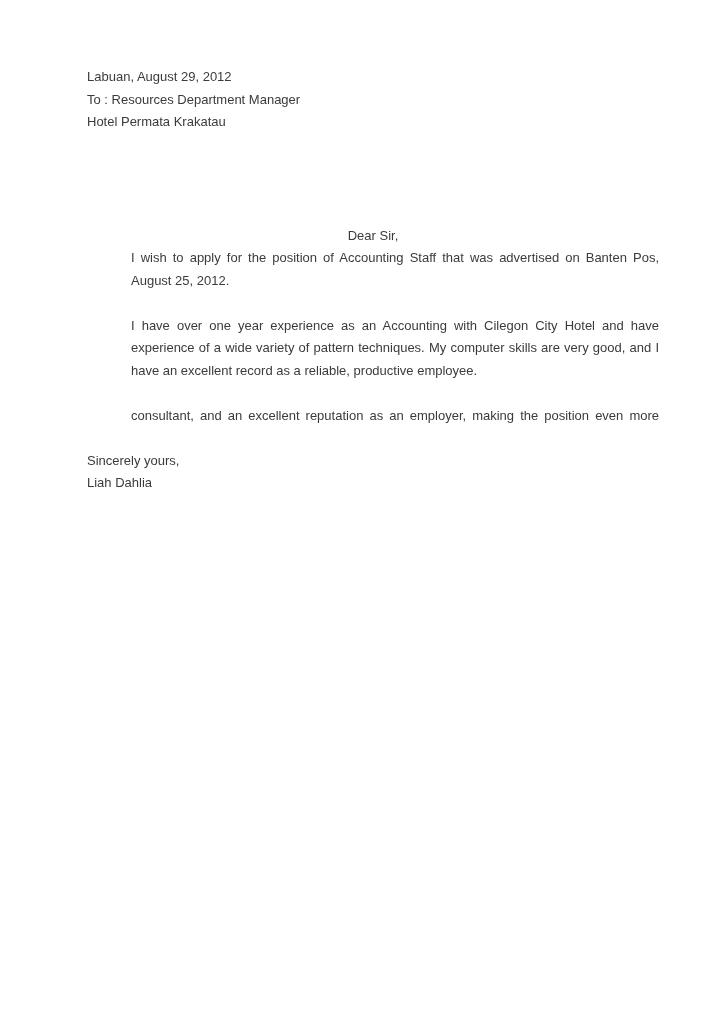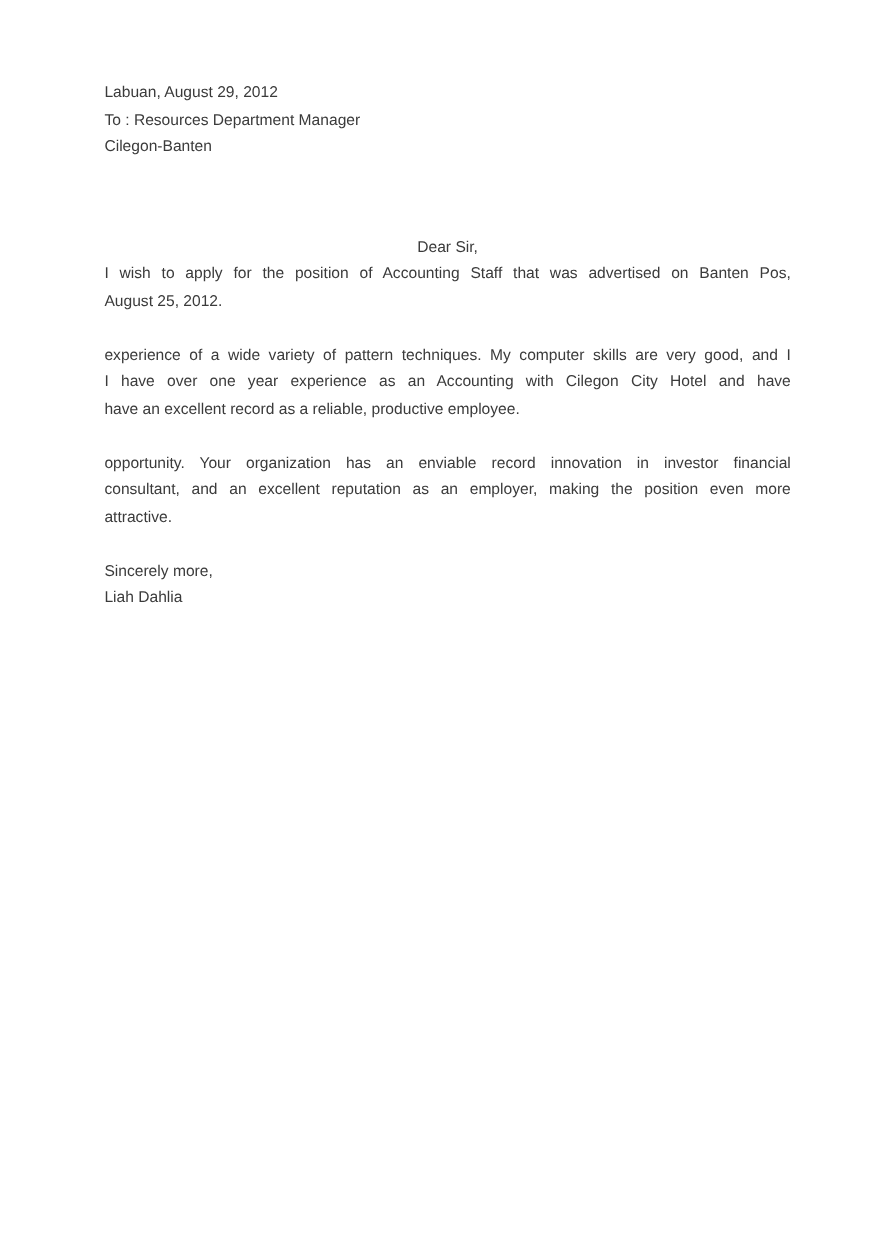--- a/index.html
+++ b/index.html
@@ -22,67 +22,66 @@
   }
   .page p {
     margin: 0;
     padding: 0;
   }
   .line {
     display: block;
     text-align: left;
   }
   .dateline     { margin-bottom: 22.5px; }
-  .recipient    { margin-bottom: 61px; }
+  .recipient    { margin-bottom: 91px; }
   .salutation   { margin-bottom: 22.5px; text-align: center; }
   .paragraph    { margin-bottom: 22.5px; }
   .paragraph.pre-closing { margin-bottom: 90px; }
   .closing      { margin-bottom: 67.5px; }
   .signature    { margin-bottom: 22.5px; }
   
   .jline {
     display: block;
     text-align: justify;
     text-align-last: justify;
+    margin-left: 44px;
   }
   .jline.jline-last {
     text-align: left;
     text-align-last: left;
   }
 </style>
 </head>
 <body>
 
 <div class="page">
 
   <p class="line dateline">Labuan, August 29, 2012</p>
 
   <div class="recipient">
     <p class="line">To : Resources Department Manager</p>
-    <p class="line">Cilegon-Banten</p>
+    <p class="line">Hotel Permata Krakatau</p>
   </div>
 
   <p class="line salutation">Dear Sir,</p>
 
   <div class="paragraph">
     <span class="jline">I wish to apply for the position of Accounting Staff that was advertised on Banten Pos,</span>
     <span class="jline jline-last">August 25, 2012.</span>
   </div>
 
   <div class="paragraph">
+    <span class="jline">I have over one year experience as an Accounting with Cilegon City Hotel and have</span>
     <span class="jline">experience of a wide variety of pattern techniques. My computer skills are very good, and I</span>
-    <span class="jline">I have over one year experience as an Accounting with Cilegon City Hotel and have</span>
     <span class="jline jline-last">have an excellent record as a reliable, productive employee.</span>
   </div>
 
   <div class="paragraph">
-    <span class="jline">opportunity. Your organization has an enviable record innovation in investor financial</span>
     <span class="jline">consultant, and an excellent reputation as an employer, making the position even more</span>
-    <span class="jline jline-last">attractive.</span>
   </div>
 
 
-  <p class="line closing">Sincerely more,</p>
+  <p class="line closing">Sincerely yours,</p>
 
   <p class="line signature">Liah Dahlia</p>
 
 
 </div>
 
 </body></html>

